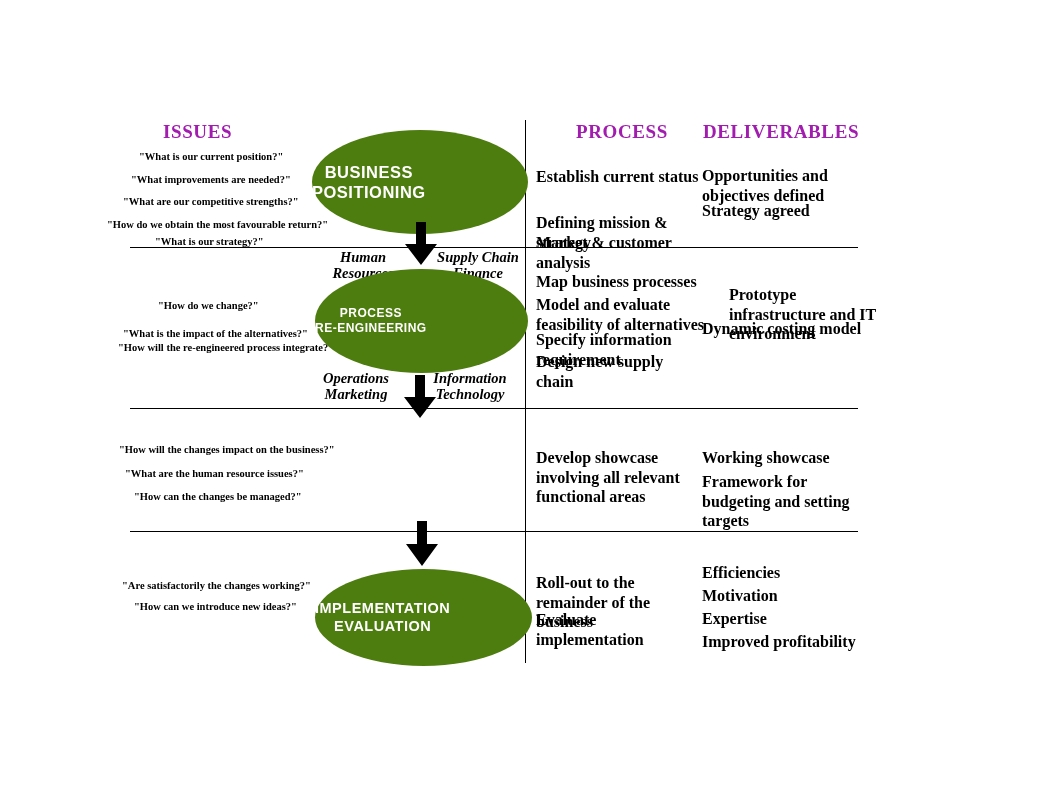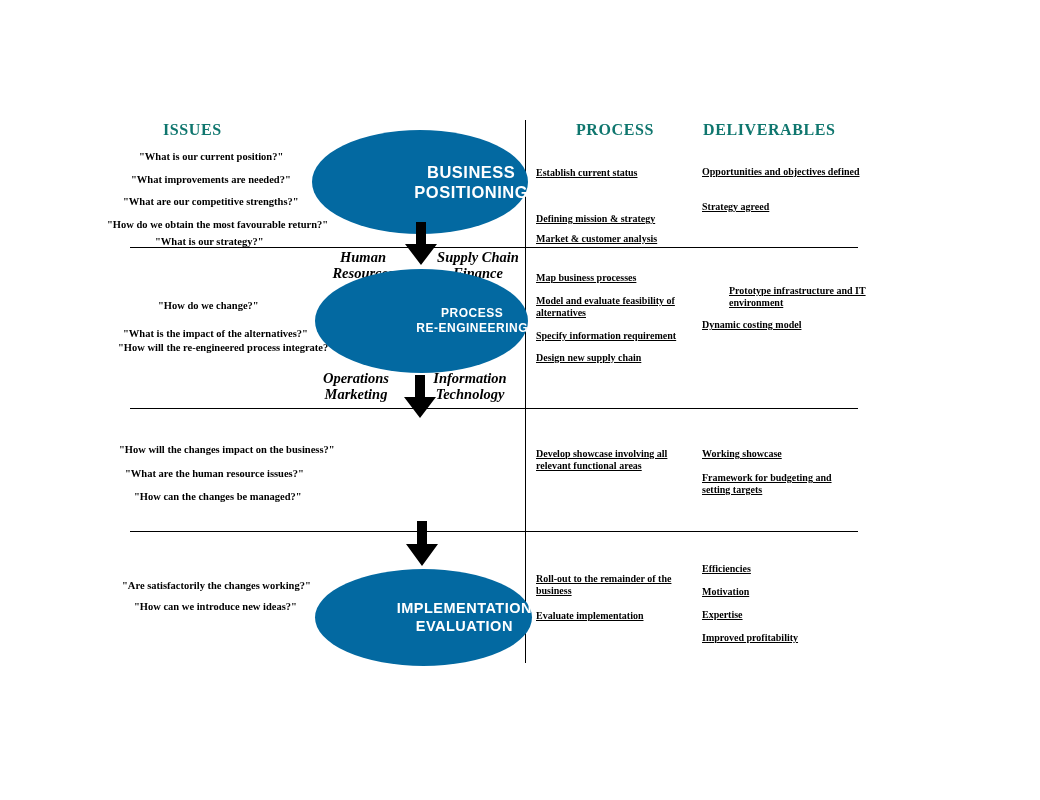--- a/index.html
+++ b/index.html
@@ -21,24 +21,24 @@
     left: 0; top: 0;
     width: 1040px;
     height: 800px;
   }
 
   
   .col-header {
     position: absolute;
     font-family: "Liberation Serif", serif;
     font-weight: bold;
-    font-size: 16px;
+    font-size: 19px;
     letter-spacing: 0.6px;
     white-space: nowrap;
-    color: #0f766e;
+    color: #a21caf;
   }
   #header-issues       { left: 163px; top: 121px; }
   #header-action       { left: 576px; top: 121px; }
   #header-deliverables { left: 703px; top: 121px; }
 
   
   .hrule {
     position: absolute;
     left: 130px;
     width: 728px;
@@ -55,24 +55,24 @@
     top: 120px;
     width: 0;
     height: 543px;
     border-left: 1.6px solid #000;
   }
 
   
   .node {
     position: absolute;
     border-radius: 50%;
-    background: #0369a1;
+    background: #4d7c0f;
     display: flex;
     align-items: center;
-    justify-content: flex-end;
+    justify-content: flex-start;
     text-align: center;
     color: #ffffff;
     font-family: "Liberation Sans", sans-serif;
     font-weight: bold;
     line-height: 1.22;
     letter-spacing: 0.5px;
   }
   #node-1 { left: 312px; top: 130px; width: 216px; height: 104px; font-size: 16.5px; }
   #node-2 { left: 315px; top: 269px; width: 213px; height: 104px; font-size: 12px; }
   #node-3 { left: 313px; top: 420px; width: 219px; height: 101px; font-size: 14.5px; }
@@ -108,24 +108,23 @@
     line-height: 1.12;
     white-space: nowrap;
     color: #000;
   }
 
   
   .item {
     position: absolute;
     font-family: "Liberation Serif", serif;
     font-weight: bold;
-    font-size: 10px;
+    font-size: 16px;
     line-height: 1.22;
     color: #000;
-    text-decoration: underline;
   }
   .item.action      { width: 168px; }
   .item.deliverable { width: 160px; }
 </style>
 </head>
 <body>
 
 <div id="canvas">
 
   <div id="header-issues" class="col-header">ISSUES</div>

